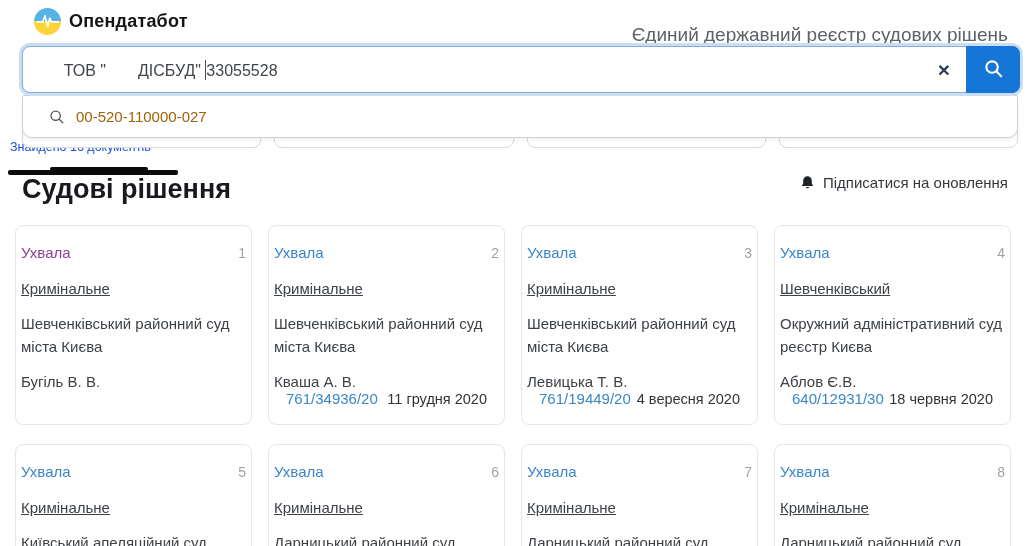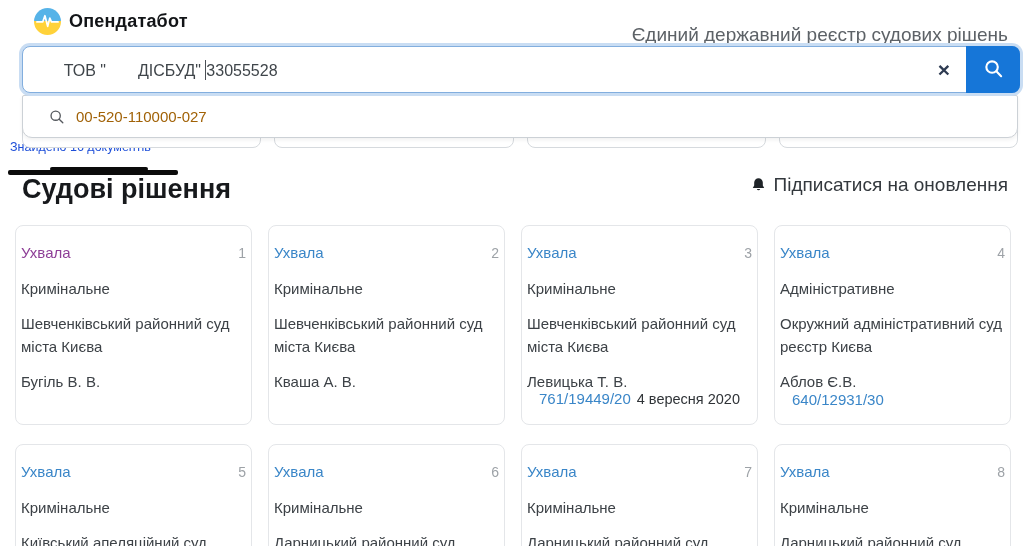--- a/index.html
+++ b/index.html
@@ -48,35 +48,35 @@
 
   
   .found { position:absolute; left:10px; top:140px; font-size:12.5px; color:#1d4ed8; }
   .marker { position:absolute; left:8px; top:170px; width:170px; height:5px;
     background:var(--c-annotation_black); border-radius:2px; }
   .marker::after { content:""; position:absolute; left:42px; top:-3px; width:98px;
     height:4px; background:var(--c-annotation_black); border-radius:2px; }
   .title-row { position:absolute; left:22px; right:19px; top:174px; height:34px;
     display:flex; align-items:flex-start; justify-content:space-between; }
   h1 { font-size:27px; font-weight:700; color:#17191c; }
-  .subscribe { display:flex; align-items:center; gap:8px; font-size:19px;
+  .subscribe { display:flex; align-items:center; gap:8px; font-size:15px;
     color:#33383d; cursor:pointer; }
 
   
   .cards { position:absolute; left:15px; top:225px; width:996px;
     display:grid; grid-template-columns:repeat(4,1fr); column-gap:16px; row-gap:19px;
     grid-auto-rows:200px; }
   .card { position:relative; background:#fff; border:1px solid #e4e6e9;
     border-radius:8px; padding:15px 5px; font-size:15px; color:#3d4247;
     line-height:23px; }
   .row1 { display:flex; justify-content:space-between; align-items:baseline;
     margin-bottom:12px; }
   .type { color:var(--c-link_blue); text-decoration:none; cursor:pointer; }
   .num { color:#9da2a7; font-size:14px; }
-  .cat { margin-bottom:12px; }
+  .cat { margin-bottom:12px;text-decoration:underline; }
   .court { margin-bottom:12px; }
   .judge {}
   .bottom { position:absolute; left:17px; right:17px; bottom:13px;
     display:flex; justify-content:space-between; align-items:baseline; }
   .case { color:var(--c-link_blue); text-decoration:none; cursor:pointer; }
   .date { color:#2f3337; font-size:14.5px; }
   .card.visited .type, .card.visited .case { color:var(--c-visited_purple); }
 </style>
 </head>
 <body>
@@ -155,44 +155,49 @@
       <div class="judge">Бугіль В. В.</div>
     </article>
       <article class="card">
       <div class="row1">
         <a class="type">Ухвала</a>
         <span class="num">2</span>
       </div>
       <div class="cat">Кримінальне</div>
       <div class="court">Шевченківський районний суд міста Києва</div>
       <div class="judge">Кваша А. В.</div>
+      <div class="bottom">
+        <a class="case">761/34936/20</a>
+        <span class="date">11 грудня 2020</span>
+      </div>
     </article>
       <article class="card">
       <div class="row1">
         <a class="type">Ухвала</a>
         <span class="num">3</span>
       </div>
       <div class="cat">Кримінальне</div>
       <div class="court">Шевченківський районний суд міста Києва</div>
       <div class="judge">Левицька Т. В.</div>
       <div class="bottom">
         <a class="case">761/19449/20</a>
         <span class="date">4 вересня 2020</span>
       </div>
     </article>
       <article class="card">
       <div class="row1">
         <a class="type">Ухвала</a>
         <span class="num">4</span>
       </div>
-      <div class="cat">Адміністративне</div>
+      <div class="cat">Шевченківський</div>
       <div class="court">Окружний адміністративний суд реєстр Києва</div>
       <div class="judge">Аблов Є.В.</div>
       <div class="bottom">
         <a class="case">640/12931/30</a>
+        <span class="date">18 червня 2020</span>
       </div>
     </article>
       <article class="card">
       <div class="row1">
         <a class="type">Ухвала</a>
         <span class="num">5</span>
       </div>
       <div class="cat">Кримінальне</div>
       <div class="court">Київський апеляційний суд</div>
       <div class="judge"></div>

